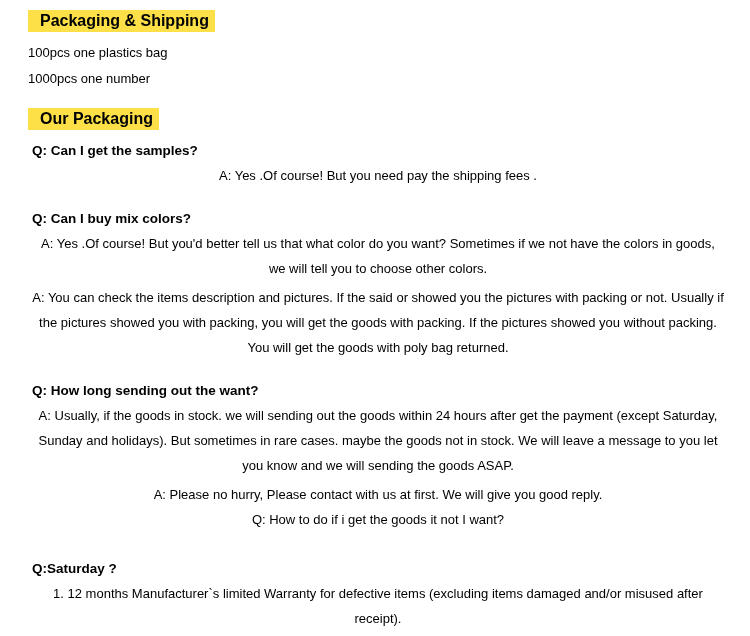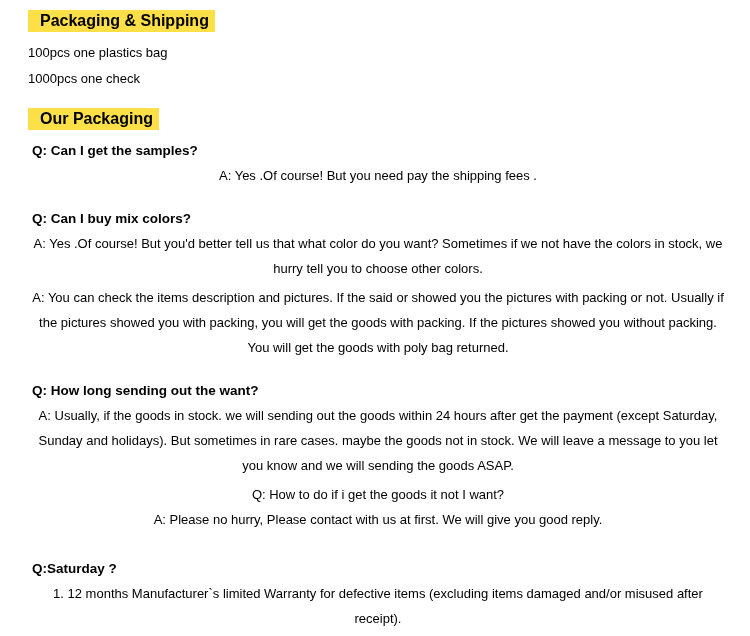--- a/index.html
+++ b/index.html
@@ -59,54 +59,54 @@
 </head>
 <body>
 
 <div class="page">
 
   <div class="head-wrap">
     <span class="section-head">Packaging &amp; Shipping</span>
   </div>
 
   <p class="plain-line">100pcs one plastics bag</p>
-  <p class="plain-line">1000pcs one check</p>
+  <p class="plain-line">1000pcs one number</p>
 
   <div class="spacer-md"></div>
 
   <div class="head-wrap">
     <span class="section-head">Our Packaging</span>
   </div>
 
   <div class="qa-block">
     <p class="q">Q: Can I get the samples?</p>
     <p class="a">A: Yes .Of course! But you need pay the shipping fees .</p>
   </div>
 
   <div class="spacer-sm"></div>
 
   <div class="qa-block">
     <p class="q">Q: Can I buy mix colors?</p>
-    <p class="a">A: Yes .Of course! But you'd better tell us that what color do you want? Sometimes if we not have the colors in stock, we hurry tell you to choose other colors.</p>
+    <p class="a">A: Yes .Of course! But you'd better tell us that what color do you want? Sometimes if we not have the colors in goods, we will tell you to choose other colors.</p>
   </div>
 
   <div class="qa-block">
     <p class="a">A: You can check the items description and pictures. If the said or showed you the pictures with packing or not. Usually if the pictures showed you with packing, you will get the goods with packing. If the pictures showed you without packing. You will get the goods with poly bag returned.</p>
   </div>
 
   <div class="spacer-sm"></div>
 
   <div class="qa-block">
     <p class="q">Q: How long sending out the want?</p>
     <p class="a">A: Usually, if the goods in stock. we will sending out the goods within 24 hours after get the payment (except Saturday, Sunday and holidays). But sometimes in rare cases. maybe the goods not in stock. We will leave a message to you let you know and we will sending the goods ASAP.</p>
   </div>
 
   <div class="qa-block">
+    <p class="a">A: Please no hurry, Please contact with us at first. We will give you good reply.</p>
     <p class="a">Q: How to do if i get the goods it not I want?</p>
-    <p class="a">A: Please no hurry, Please contact with us at first. We will give you good reply.</p>
   </div>
 
   <div class="spacer-md"></div>
 
   <div class="qa-block">
     <p class="q">Q:Saturday ?</p>
     <p class="a">1. 12 months Manufacturer`s limited Warranty for defective items (excluding items damaged and/or misused after receipt).</p>
     <p class="a">2. Defective items MUST BE reported and returned within the warranty period (and in the original packaging, if possible). You must tell us what the defect is and give us your order number. WE DO NOT REPAIR OR REPLACE ITEMS WITH AN EXPIRED WARRANTY.</p>
 
   </div>

